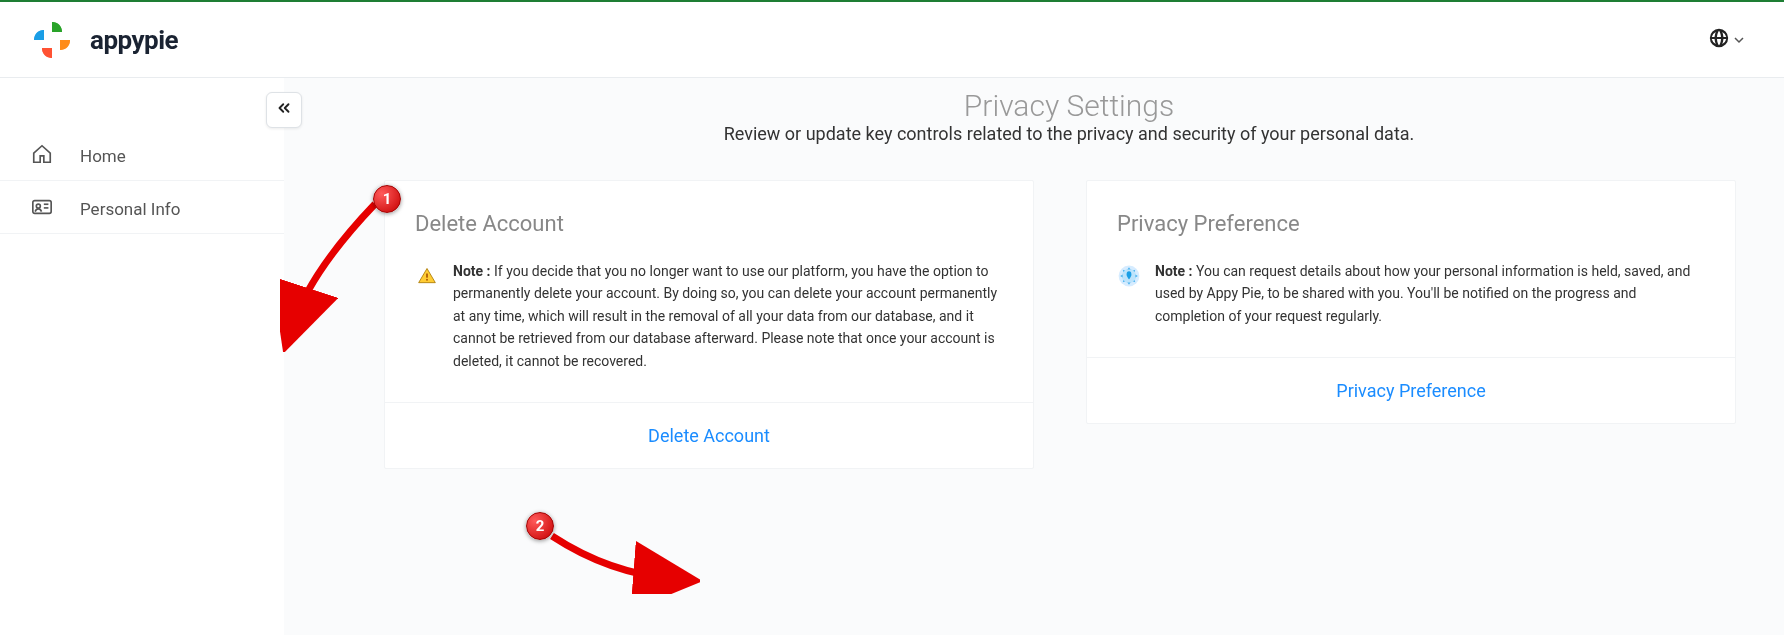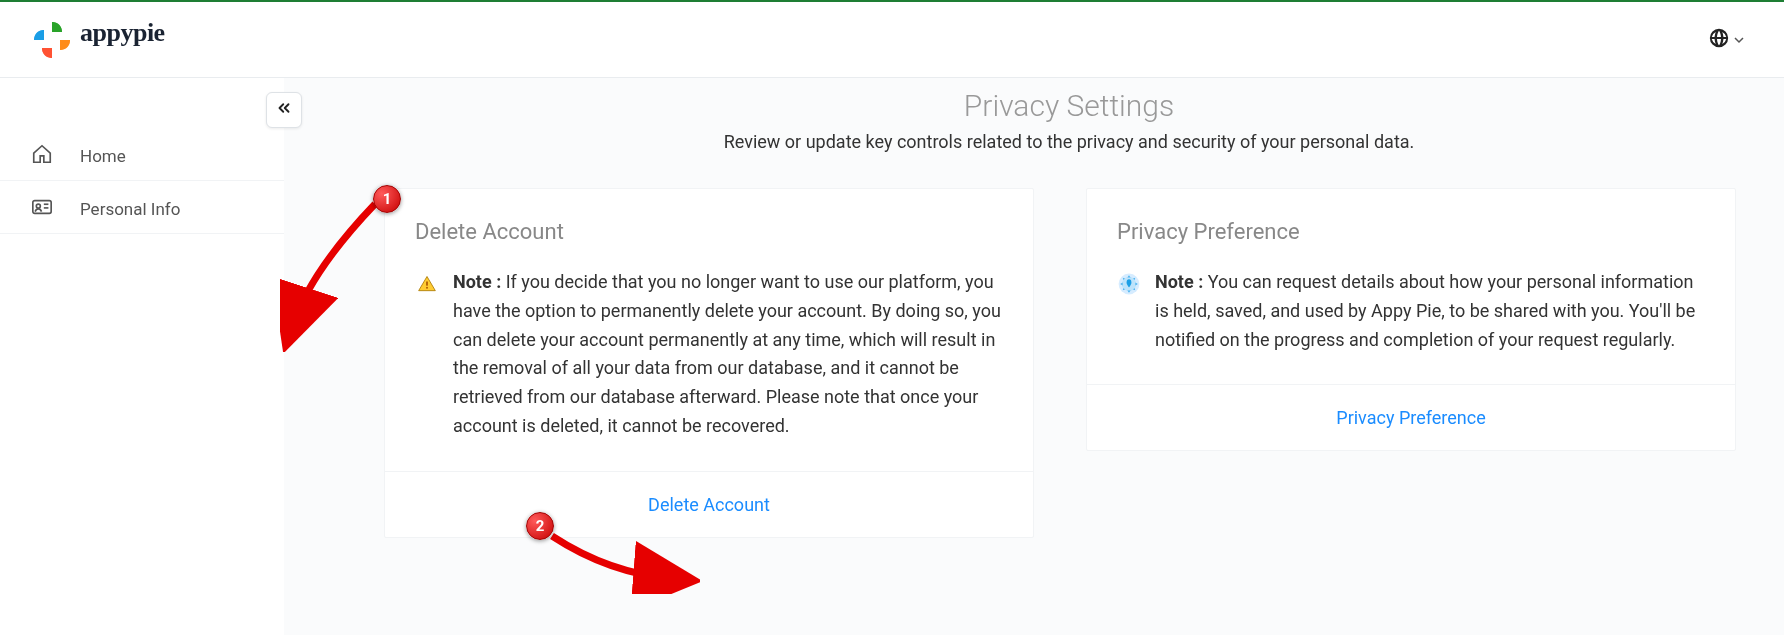--- a/index.html
+++ b/index.html
@@ -1,51 +1,51 @@
 <!DOCTYPE html>
 <html><head>
 <meta charset="utf-8">
 <style>
   * { margin: 0; padding: 0; box-sizing: border-box; }
   body { font-family: -apple-system, BlinkMacSystemFont, "Segoe UI", Roboto, Helvetica, Arial, sans-serif; background: #fff; color: #212529; width: 1784px; height: 637px; overflow: hidden; position: relative; border-top: 2px solid #1e7e34; }
   
   
   .header { height: 76px; display: flex; align-items: center; justify-content: space-between; padding: 0 40px 0 30px; border-bottom: 1px solid #e9ecef; background: #fff; }
-  .logo { display: flex; gap: 6px; font-family: Liberation Serif, serif; }
+  .logo { display: flex; align-items: center; gap: 16px; }
   .logo-mark { width: 44px; height: 44px; position: relative; }
   .logo-text { font-size: 26px; font-weight: 700; color: #1a2332; letter-spacing: -0.5px; }
   .globe-btn { display: flex; align-items: center; gap: 4px; cursor: pointer; color: #333; }
   .globe-btn svg.caret { width: 10px; height: 10px; }
 
   
   .layout { display: flex; height: calc(100% - 78px); }
 
   
   .sidebar { width: 284px; background: #fff; padding-top: 50px; position: relative; }
   .sidebar-item { display: flex; align-items: flex-end; gap: 26px; padding: 14px 0 14px 30px; border-bottom: 1px solid #f1f3f5; cursor: pointer; color: #555; font-size: 17px; }
   .sidebar-item.active { color: #1a8cff; }
   .sidebar-item .icon { width: 24px; height: 24px; display: flex; align-items: center; justify-content: center; flex-shrink: 0; }
   .sidebar-item.active .icon { color: #1a8cff; }
 
   
   .collapse-btn { position: absolute; top: 14px; right: -18px; width: 36px; height: 36px; background: #fff; border: 1px solid #dee2e6; border-radius: 6px; display: flex; align-items: center; justify-content: center; cursor: pointer; box-shadow: 0 1px 3px rgba(0,0,0,0.08); z-index: 5; }
 
   
   .main { flex: 1; background: #fafbfc; padding: 10px 30px 30px 100px; overflow: auto; }
-  .page-title { font-size: 30px; font-weight: 300; color: #999; text-align: center; margin-bottom: 8px; }
+  .page-title { font-size: 30px; font-weight: 300; color: #999; text-align: center; }
   .page-subtitle { font-size: 18px; color: #333; text-align: center; margin-bottom: 36px; }
 
   .cards { display: flex; gap: 52px; align-items: flex-start; }
   .card { background: #fff; border: 1px solid #f1f3f5; border-radius: 2px; }
   .card.delete { width: 650px; }
   .card.privacy { width: 650px; }
   .card-title { font-size: 22px; font-weight: 400; color: #888; padding: 30px 30px 24px 30px; }
   .card-body { display: flex; gap: 14px; padding: 0 30px 30px 30px; border-bottom: 1px solid #f1f3f5; }
   .card-body .body-icon { width: 24px; height: 24px; flex-shrink: 0; margin-top: 4px; display: flex; align-items: center; justify-content: center; }
-  .card-body .body-text { font-size: 18px; line-height: 1.6; color: #333; }
+  .card-body .body-text { font-size: 14px; line-height: 1.6; color: #333; }
   .card-body .body-text b { font-weight: 700; }
   .card-action { padding: 22px 0; text-align: center; }
   .card-action a { color: #1a8cff; font-size: 18px; text-decoration: none; cursor: pointer; }
 
   
   .annotation-circle { position: absolute; width: 28px; height: 28px; border-radius: 50%; background: radial-gradient(circle at 30% 30%, #ff5a5a, #c60000); color: #fff; font-weight: 700; font-size: 15px; display: flex; align-items: center; justify-content: center; box-shadow: 0 1px 4px rgba(0,0,0,0.4); z-index: 20; border: 1px solid #a00000; }
   .arrow { position: absolute; z-index: 19; pointer-events: none; }
 </style>
 </head>
 <body>

